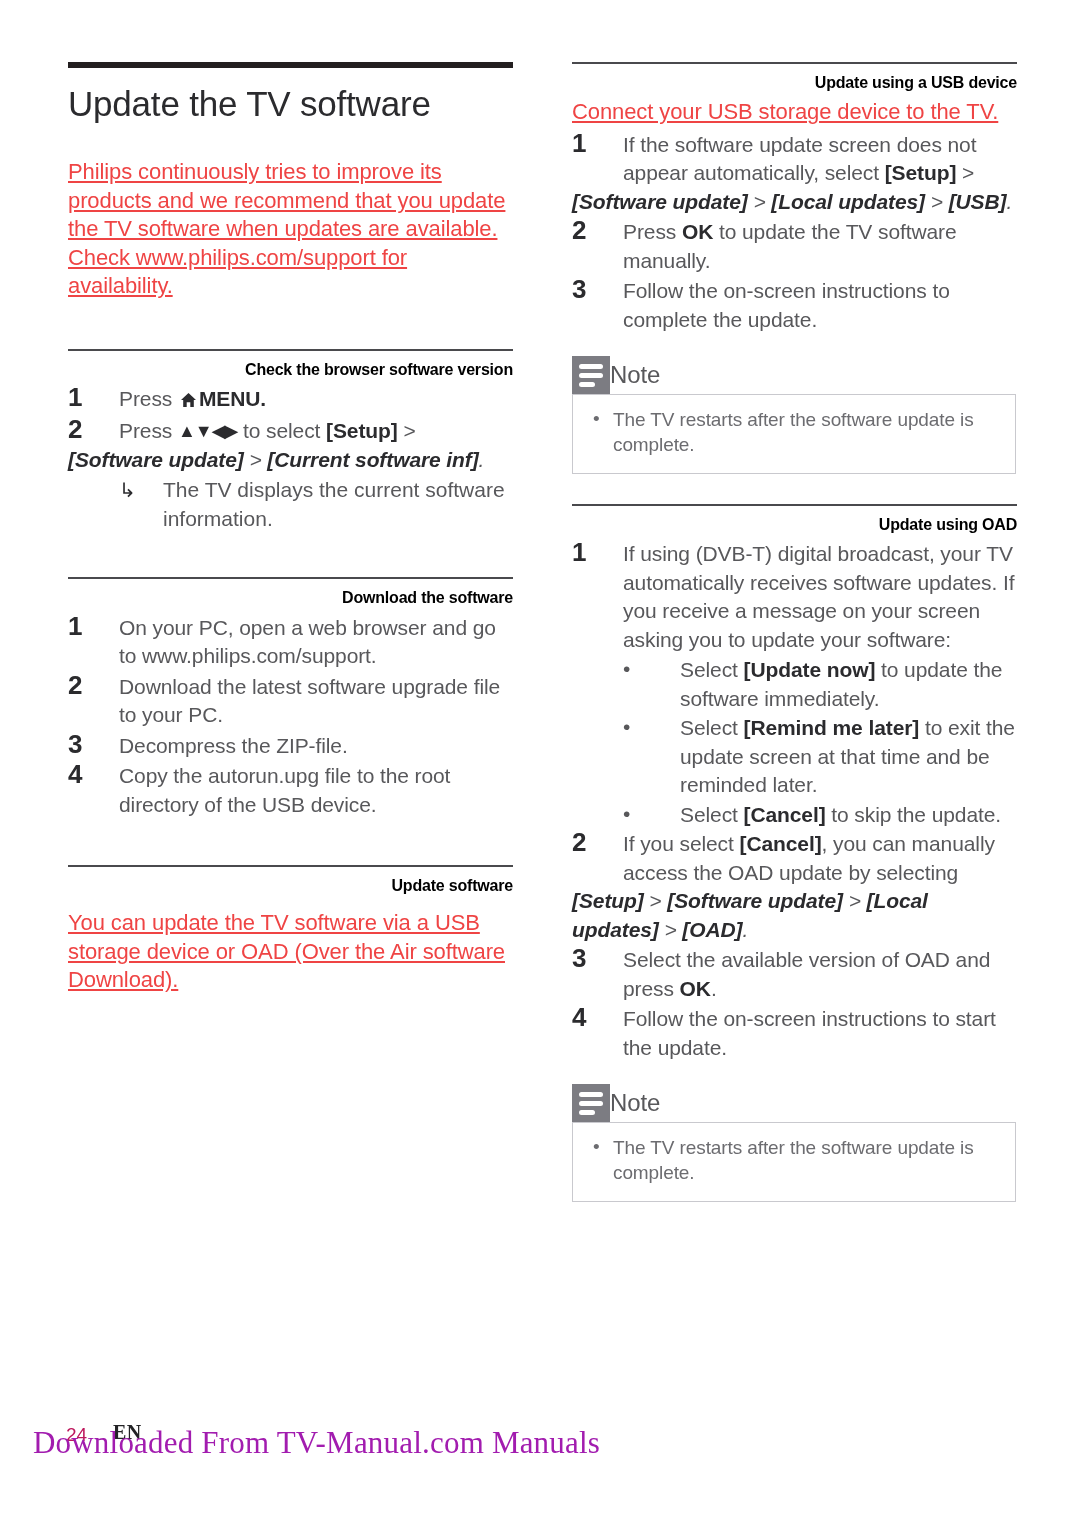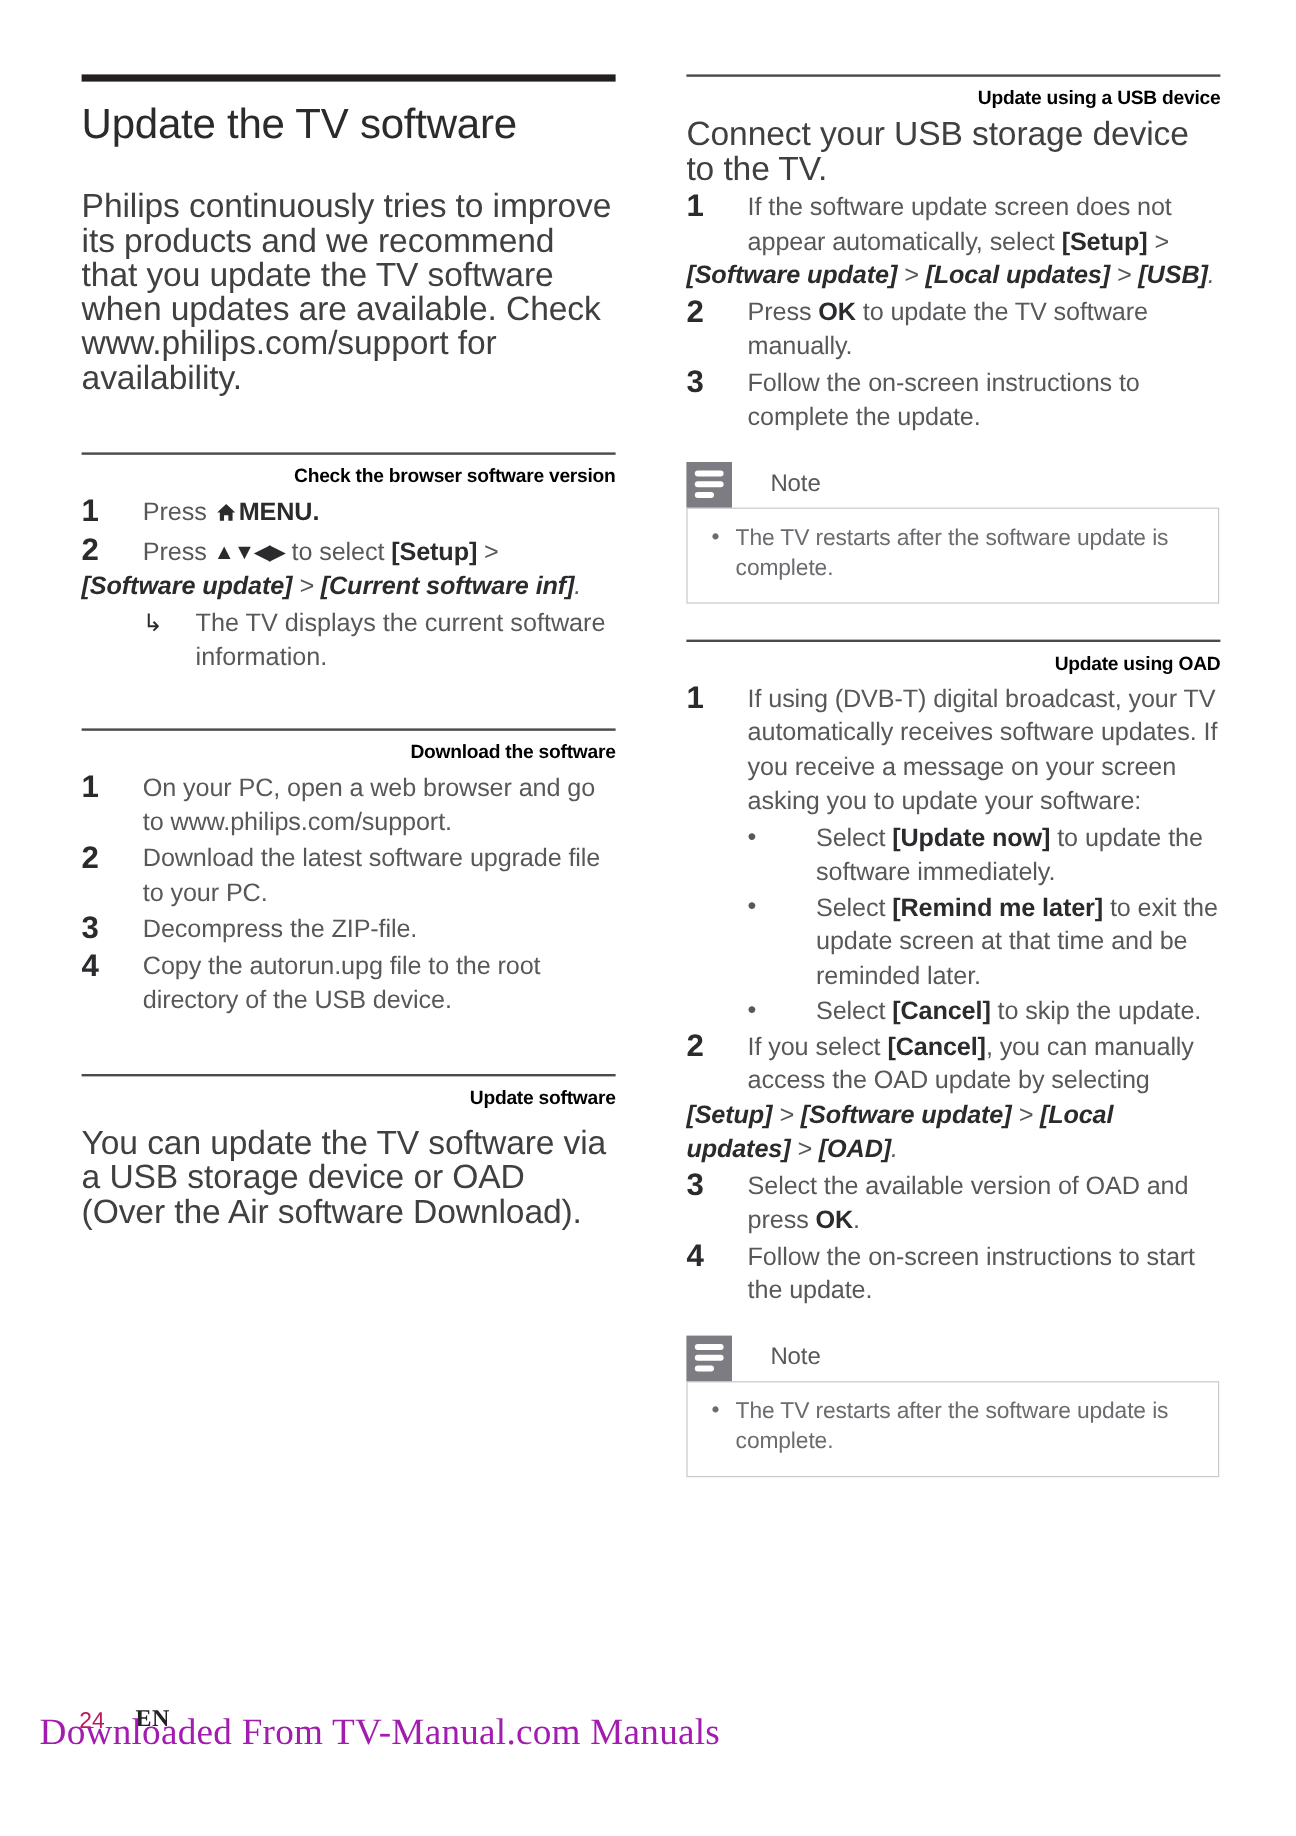--- a/index.html
+++ b/index.html
@@ -57,25 +57,26 @@
     font-weight: bold;
     color: #000000;
     margin: 0 0 6px 0;
     line-height: 1.2;
     letter-spacing: -0.2px;
     text-align: right;
   }
 
   
   p.body {
-    font-size: 28px;
+    font-size: 22px;
     line-height: 28.5px;
-    color: #404040;
+    color: #ef4444;
     margin: 0 0 4px 0;
     letter-spacing: -0.1px;
+    text-decoration: underline;
   }
 
   .block-gap-lg { height: 44px; }
   .block-gap-md { height: 30px; }
   .block-gap-xs { height: 8px; }
 
   
   ol.steps {
     list-style: none;
     margin: 0;
@@ -173,23 +174,23 @@
   .note-icon i {
     display: block;
     background: #ffffff;
     height: 5px;
     border-radius: 3px;
   }
   .note-icon i:nth-child(1) { width: 24px; }
   .note-icon i:nth-child(2) { width: 24px; }
   .note-icon i:nth-child(3) { width: 16px; margin-right: 8px; }
   .note-title {
-    font-size: 20px;
+    font-size: 24px;
     color: #58585b;
-    margin-left: 32px;
+    margin-left: 0;
     letter-spacing: -0.1px;
   }
   .note-body {
     border: 1px solid #c9c9ce;
     border-top: 1px solid #c9c9ce;
     padding: 12px 14px 16px 14px;
     min-height: 54px;
     box-sizing: border-box;
   }
   ul.note-list {

